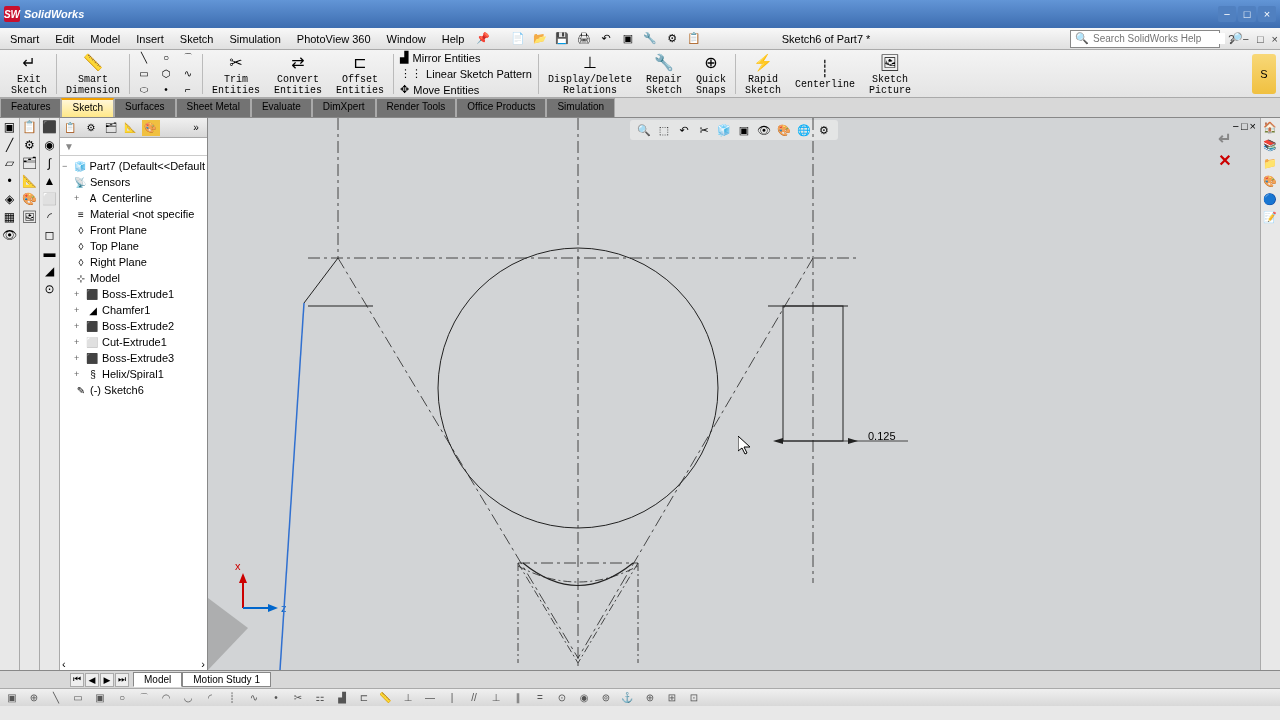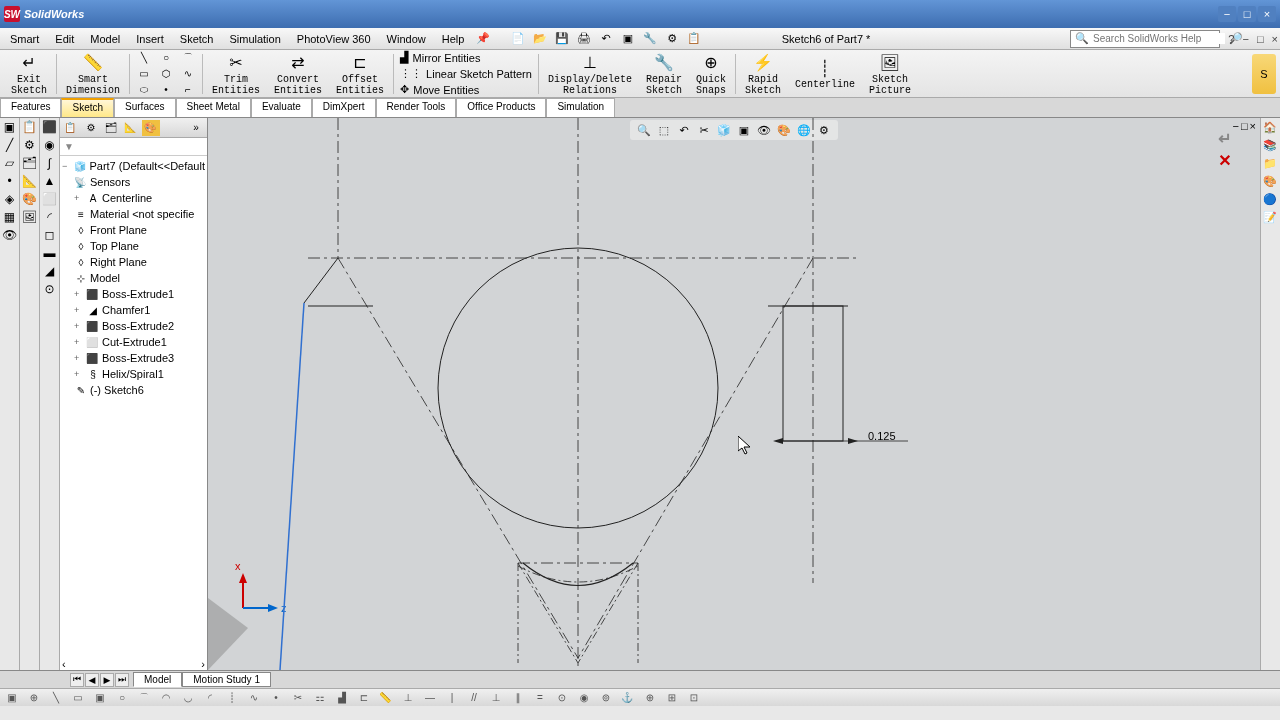--- a/index.html
+++ b/index.html
@@ -29,21 +29,21 @@
 .cmd-btn .cmd-icon { width: 22px; height: 22px; display: flex; align-items: center; justify-content: center; font-size: 16px; }
 .cmd-btn .cmd-label { font-size: 10px; text-align: center; line-height: 1.1; font-family: Liberation Mono, monospace; }
 .cmd-sep { width: 1px; height: 40px; background: #bbb; margin: 0 2px; }
 .small-tools { display: flex; flex-direction: column; gap: 2px; padding: 2px; }
 .small-tools-row { display: flex; gap: 2px; }
 .small-tools-row span { width: 20px; height: 14px; display: flex; align-items: center; justify-content: center; cursor: pointer; font-size: 10px; }
 .entity-cmd { display: flex; align-items: center; gap: 4px; padding: 1px 4px; cursor: pointer; font-size: 10px; }
 
 
 .tabs { height: 20px; background: #d8d8d8; display: flex; border-bottom: 1px solid #888; }
-.tab { padding: 2px 10px; border: 1px solid #aaa; border-bottom: none; background: #ffffff; cursor: pointer; font-size: 10px; }
+.tab { padding: 2px 10px; border: 1px solid #aaa; border-bottom: none; background: #737373; cursor: pointer; font-size: 10px; }
 .tab.active { background: linear-gradient(#fff6d8, #ffe888); border-top: 2px solid #f0a000; }
 
 
 .main-area { display: flex; height: 552px; position: relative; }
 
 
 .left-toolbar { width: 20px; background: #e8e8e8; border-right: 1px solid #aaa; display: flex; flex-direction: column; }
 .left-toolbar span { height: 18px; display: flex; align-items: center; justify-content: center; cursor: pointer; font-size: 12px; }
 
 

